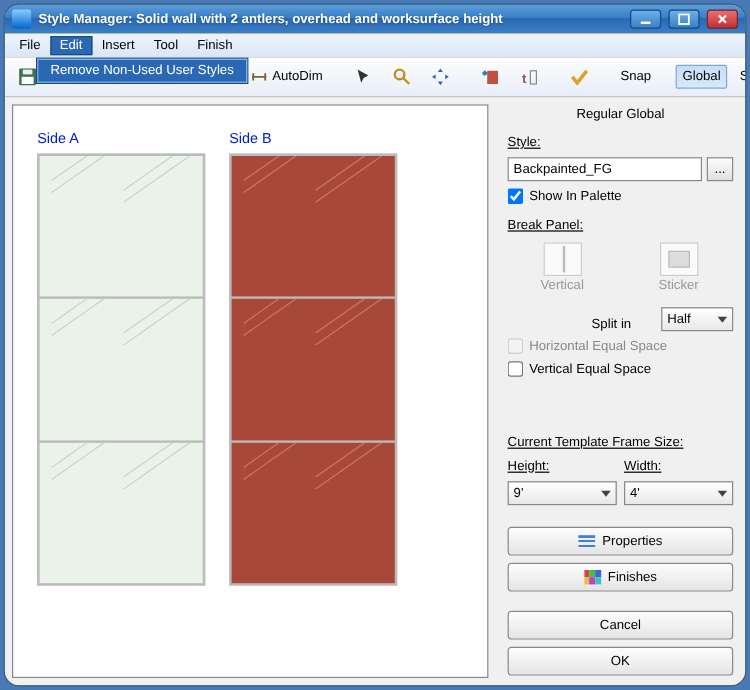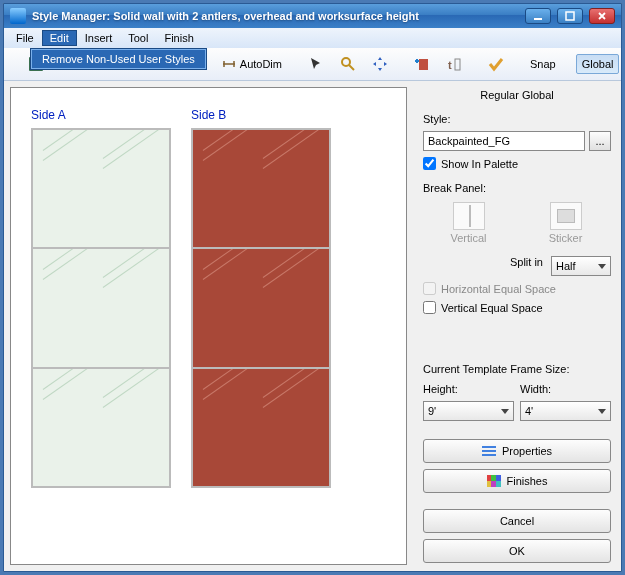--- a/index.html
+++ b/index.html
@@ -1,58 +1,58 @@
 <!DOCTYPE html>
 <html><head>
 <meta charset="utf-8">
 <style>
 * { box-sizing: border-box; margin: 0; padding: 0; font-family: "Segoe UI", Tahoma, sans-serif; font-size: 11px; }
 body { background: #4a7ab4; padding: 3px; width: 625px; height: 575px; }
-.window { background: #eab308; border: 1px solid #2a5a94; border-radius: 1px; overflow: hidden; height: 100%; display: flex; flex-direction: column; }
+.window { background: #eab308; border: 1px solid #2a5a94; border-radius: 13px; overflow: hidden; height: 100%; display: flex; flex-direction: column; }
 .titlebar { background: linear-gradient(to bottom,#5a9edc 0%,#3a7ec4 45%,#2968b4 46%,#3b80c8 100%); padding: 4px 6px; display: flex; align-items: center; gap: 6px; }
 .titlebar .ico { width: 16px; height: 16px; background: linear-gradient(#8cf,#06c); border-radius: 2px; }
 .titlebar .title { color: #fff; font-weight: bold; flex: 1; text-shadow: 0 1px 2px rgba(0,0,0,.3); }
 .winbtn { width: 26px; height: 16px; border: 1px solid #1a4a84; border-radius: 3px; background: linear-gradient(#6ab0ec,#3a80c4); display: flex; align-items: center; justify-content: center; color: #fff; cursor: pointer; }
 .winbtn.close { background: linear-gradient(#e87070,#c43030); border-color: #802020; }
 .winbtn svg { width: 10px; height: 10px; }
 .menubar { background: linear-gradient(#eef4fc,#d8e6f8); padding: 2px 4px; display: flex; gap: 0; position: relative; }
 .menubar .mitem { padding: 2px 8px; cursor: pointer; }
 .menubar .mitem.active { background: #2a68b4; color: #fff; border: 1px solid #1a4a84; padding: 1px 7px; }
 .dropdown { position: absolute; top: 100%; left: 26px; background: #f0f0f0; border: 1px solid #1a4a84; z-index: 10; text-align: center; }
 .dropdown .ditem { padding: 3px 10px; background: #2a68b4; color: #fff; border: 1px solid #7ab0ec; white-space: nowrap; cursor: pointer; }
-.toolbar { background: linear-gradient(#fdfdfd,#e8eef8); border-bottom: 1px solid #b8c8dc; padding: 4px 18px; display: flex; align-items: center; gap: 4px; }
+.toolbar { background: linear-gradient(#fdfdfd,#e8eef8); border-bottom: 1px solid #b8c8dc; padding: 4px 5px; display: flex; align-items: center; gap: 4px; }
 .tbtn { padding: 3px 5px; border: 1px solid transparent; border-radius: 2px; display: flex; align-items: center; gap: 3px; cursor: pointer; }
 .tbtn.pressed { border-color: #7aa8d8; background: linear-gradient(#c8ddf4,#d8eafa); }
 .tico { width: 16px; height: 16px; display: flex; align-items: center; justify-content: center; }
 .sep { width: 1px; height: 20px; background: #b8c8dc; margin: 0 3px; }
 .content { flex: 1; display: flex; background: #f0f0f0; overflow: hidden; }
 .canvas { flex: 1; margin: 6px; background: #fff; border: 1px solid #888; position: relative; padding: 20px; display: flex; gap: 20px; }
 .side { display: flex; flex-direction: column; }
 .side-label { color: #0020c0; margin-bottom: 6px; font-size: 12px; }
 .panel { width: 140px; height: 360px; border: 2px solid #bbb; display: flex; flex-direction: column; gap: 2px; background: #bbb; }
 .tile { flex: 1; position: relative; overflow: hidden; }
 .tile.a { background: #eaf2ea; }
 .tile.b { background: #a84838; }
 .gloss { position: absolute; width: 110%; height: 1px; transform: rotate(-35deg); transform-origin: left; }
 .gloss.a { background: #c0d8c4; }
 .gloss.b { background: #c87868; }
 .props { width: 208px; padding: 8px 10px; display: flex; flex-direction: column; gap: 6px; }
 .props-title { text-align: center; margin-bottom: 4px; }
-.lbl { margin-top: 2px; }
+.lbl { margin-top: 2px; text-decoration: underline; }
 .row { display: flex; align-items: center; gap: 4px; }
 .txt { flex: 1; border: 1px solid #888; background: #fff; padding: 2px 4px; height: 20px; }
 .morebtn { width: 22px; height: 20px; border: 1px solid #888; background: linear-gradient(#fdfdfd,#e0e0e0); display: flex; align-items: center; justify-content: center; cursor: pointer; }
 .chk { display: flex; align-items: flex-end; gap: 5px; }
 .chk input { width: 13px; height: 13px; }
 .chk.dis { color: #888; }
 .breakrow { display: flex; gap: 6px; margin-top: 2px; }
 .breakbtn { flex: 1; display: flex; flex-direction: column; align-items: center; gap: 2px; color: #999; cursor: pointer; }
 .breakico { width: 32px; height: 28px; border: 1px solid #ccc; background: #fafafa; position: relative; }
 .breakico .sp { position: absolute; background: #bbb; }
-.splitrow { display: flex; align-items: flex-start; gap: 8px; margin-top: 6px; justify-content: flex-end; }
+.splitrow { display: flex; align-items: flex-end; gap: 25px; margin-top: 6px; justify-content: flex-end; }
 .sel { border: 1px solid #888; background: linear-gradient(#fff,#e8e8e8); height: 20px; padding: 0 4px; display: flex; align-items: center; justify-content: space-between; cursor: pointer; gap: 6px; min-width: 60px; }
 .caret { width: 0; height: 0; border-left: 4px solid transparent; border-right: 4px solid transparent; border-top: 5px solid #444; }
 .twocol { display: flex; gap: 6px; }
 .twocol > div { flex: 1; }
 .bigbtn { border: 1px solid #888; background: linear-gradient(#fdfdfd,#e4e4e4); border-radius: 3px; height: 24px; display: flex; align-items: center; justify-content: center; gap: 6px; cursor: pointer; }
 .spacer { flex: 1; }
 .colorico { width: 14px; height: 12px; display: grid; grid-template-columns: 1fr 1fr 1fr; grid-template-rows: 1fr 1fr; }
 .colorico span:nth-child(1){background:#e04040}.colorico span:nth-child(2){background:#40c040}.colorico span:nth-child(3){background:#4060e0}.colorico span:nth-child(4){background:#e0c040}.colorico span:nth-child(5){background:#c040c0}.colorico span:nth-child(6){background:#40c0c0}
 .propico { width: 14px; height: 10px; background: repeating-linear-gradient(to bottom,#4080e0 0 2px,transparent 2px 4px); }
 </style>

